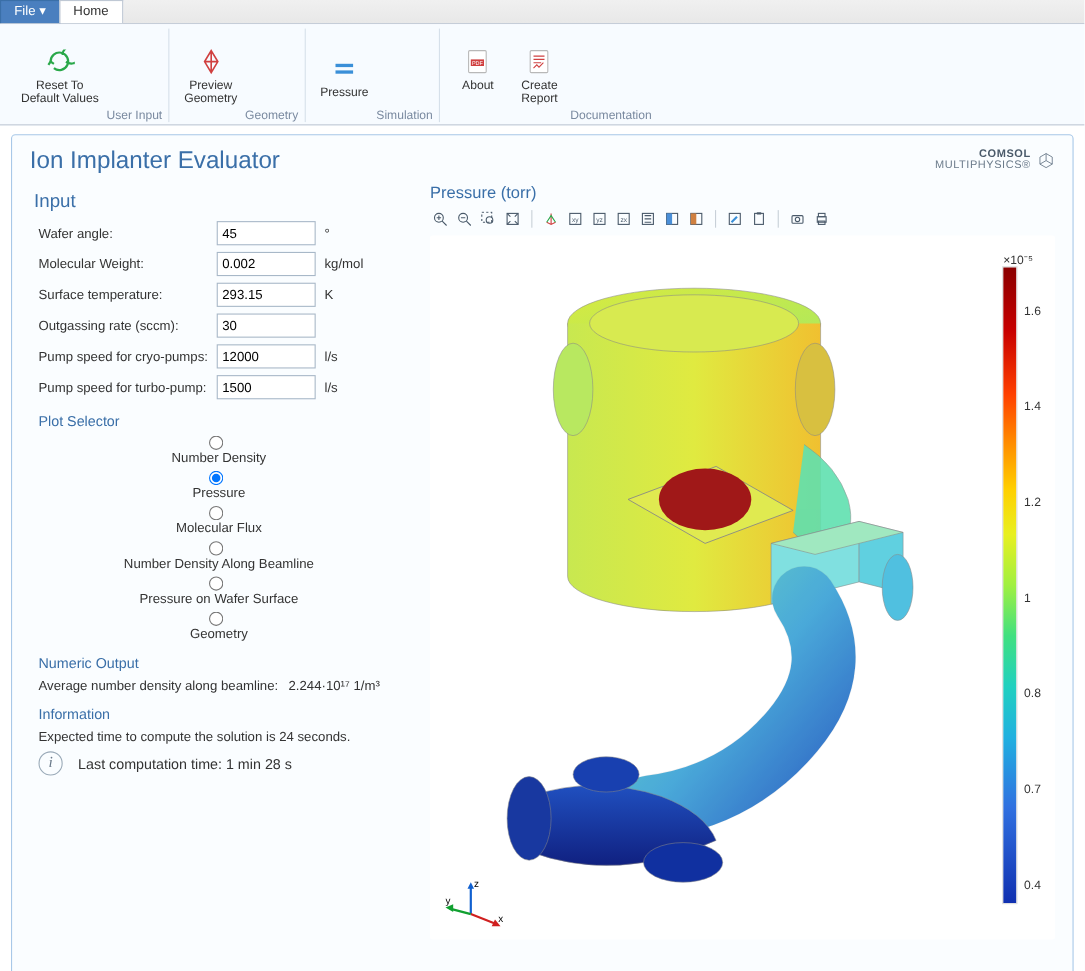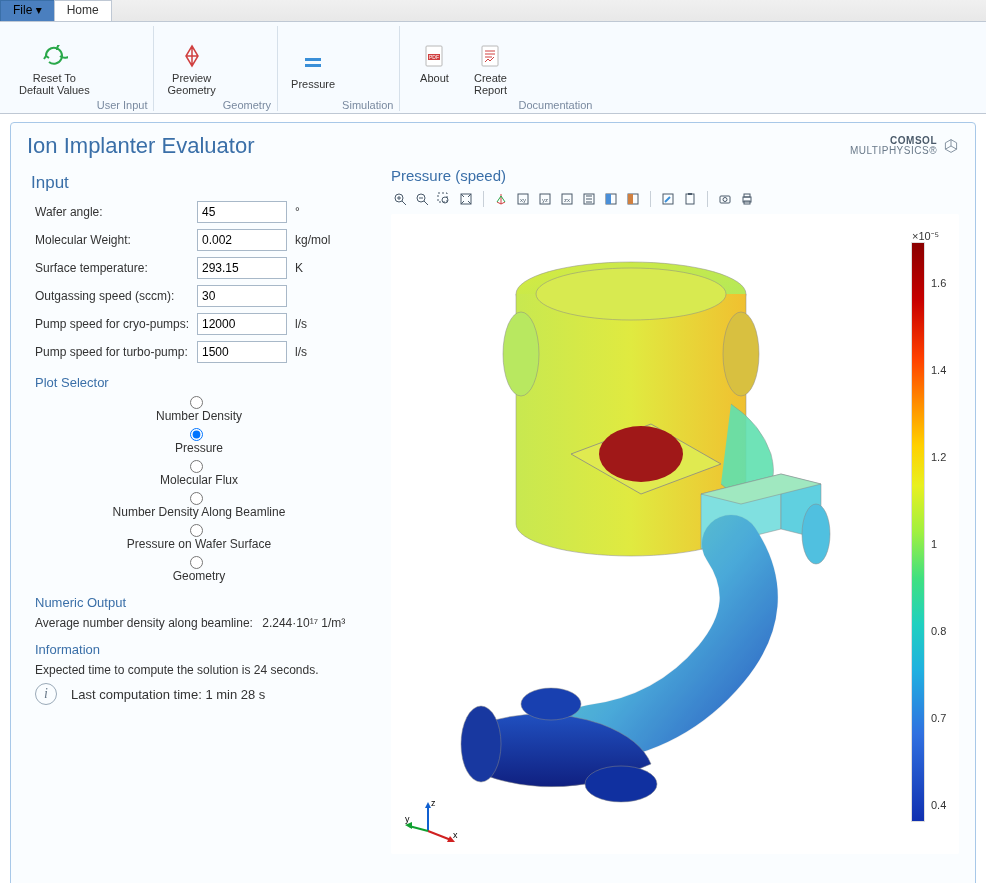--- a/index.html
+++ b/index.html
@@ -1,21 +1,21 @@
 <!DOCTYPE html>
 <html><head>
 <meta charset="utf-8">
 <style>
 * { box-sizing: border-box; margin: 0; padding: 0; }
 body { font-family: "Segoe UI", Tahoma, sans-serif; font-size: 13px; background: #fff; width: 986px; height: 883px; overflow: hidden; color: #333; }
 
 
 .tab-bar { display: flex; height: 22px; background: linear-gradient(#f0f0f0,#e8e8e8); border-bottom: 1px solid #bfc8d4; }
 .tab { padding: 2px 12px 0; font-size: 12px; border: 1px solid #bfc8d4; border-bottom: none; background: #fff; margin-right: -1px; cursor: pointer; }
-.tab.file { background: #4a7fbf; color: #000000; border-color: #3a6fa8; }
+.tab.file { background: #4a7fbf; color: #ffffff; border-color: #3a6fa8; }
 .tab.active { background: #fff; }
 
 
 .ribbon { display: flex; border-bottom: 1px solid #bfc8d4; padding: 4px 6px 2px; background: #f7fbff; height: 92px; }
 .rgroup { display: flex; flex-direction: row; align-items: center; padding: 0 6px; border-right: 1px solid #d6e0ea; }
 .rgroup:last-child { border-right: none; }
 .rbuttons { display: flex; }
 .rbtn { display: flex; flex-direction: column; align-items: center; justify-content: flex-start; padding: 2px 6px; cursor: pointer; border: 1px solid transparent; border-radius: 2px; min-width: 56px; }
 .rbtn .ic { height: 28px; display: flex; align-items: center; justify-content: center; }
 .rbtn .lbl { font-size: 11px; text-align: center; line-height: 12px; margin-top: 2px; }
@@ -186,21 +186,21 @@
               <span class="flabel">Molecular Weight:</span>
               <input class="finput" value="0.002" style="">
               <span class="funit">kg/mol</span>
             </div>
           <div class="field">
               <span class="flabel">Surface temperature:</span>
               <input class="finput" value="293.15" style="">
               <span class="funit">K</span>
             </div>
           <div class="field">
-              <span class="flabel">Outgassing speed (sccm):</span>
+              <span class="flabel">Outgassing rate (sccm):</span>
               <input class="finput" value="30" style="">
               <span class="funit"></span>
             </div>
           <div class="field">
               <span class="flabel">Pump speed for cryo-pumps:</span>
               <input class="finput" value="12000" style="">
               <span class="funit">l/s</span>
             </div>
           <div class="field">
               <span class="flabel">Pump speed for turbo-pump:</span>
@@ -245,21 +245,21 @@
 
         <div class="h3">Information</div>
         <div class="outrow">Expected time to compute the solution is 24 seconds.</div>
         <div class="info-row">
           <div class="info-icon">i</div>
           <span>Last computation time: 1 min 28 s</span>
         </div>
       </div>
 
       <div class="right">
-        <div class="plot-title">Pressure (speed)</div>
+        <div class="plot-title">Pressure (torr)</div>
 
         <div class="plot-toolbar">
           <div class="tb">
               <svg width="14" height="14" viewBox="0 0 14 14">
                 <circle cx="6" cy="6" r="4" fill="none" stroke="#4a5a6a"></circle>
                 <path d="M9 9l4 4M6 4v4M4 6h4" stroke="#4a5a6a"></path>
               </svg>
             </div>
           <div class="tb">
               <svg width="14" height="14" viewBox="0 0 14 14">

